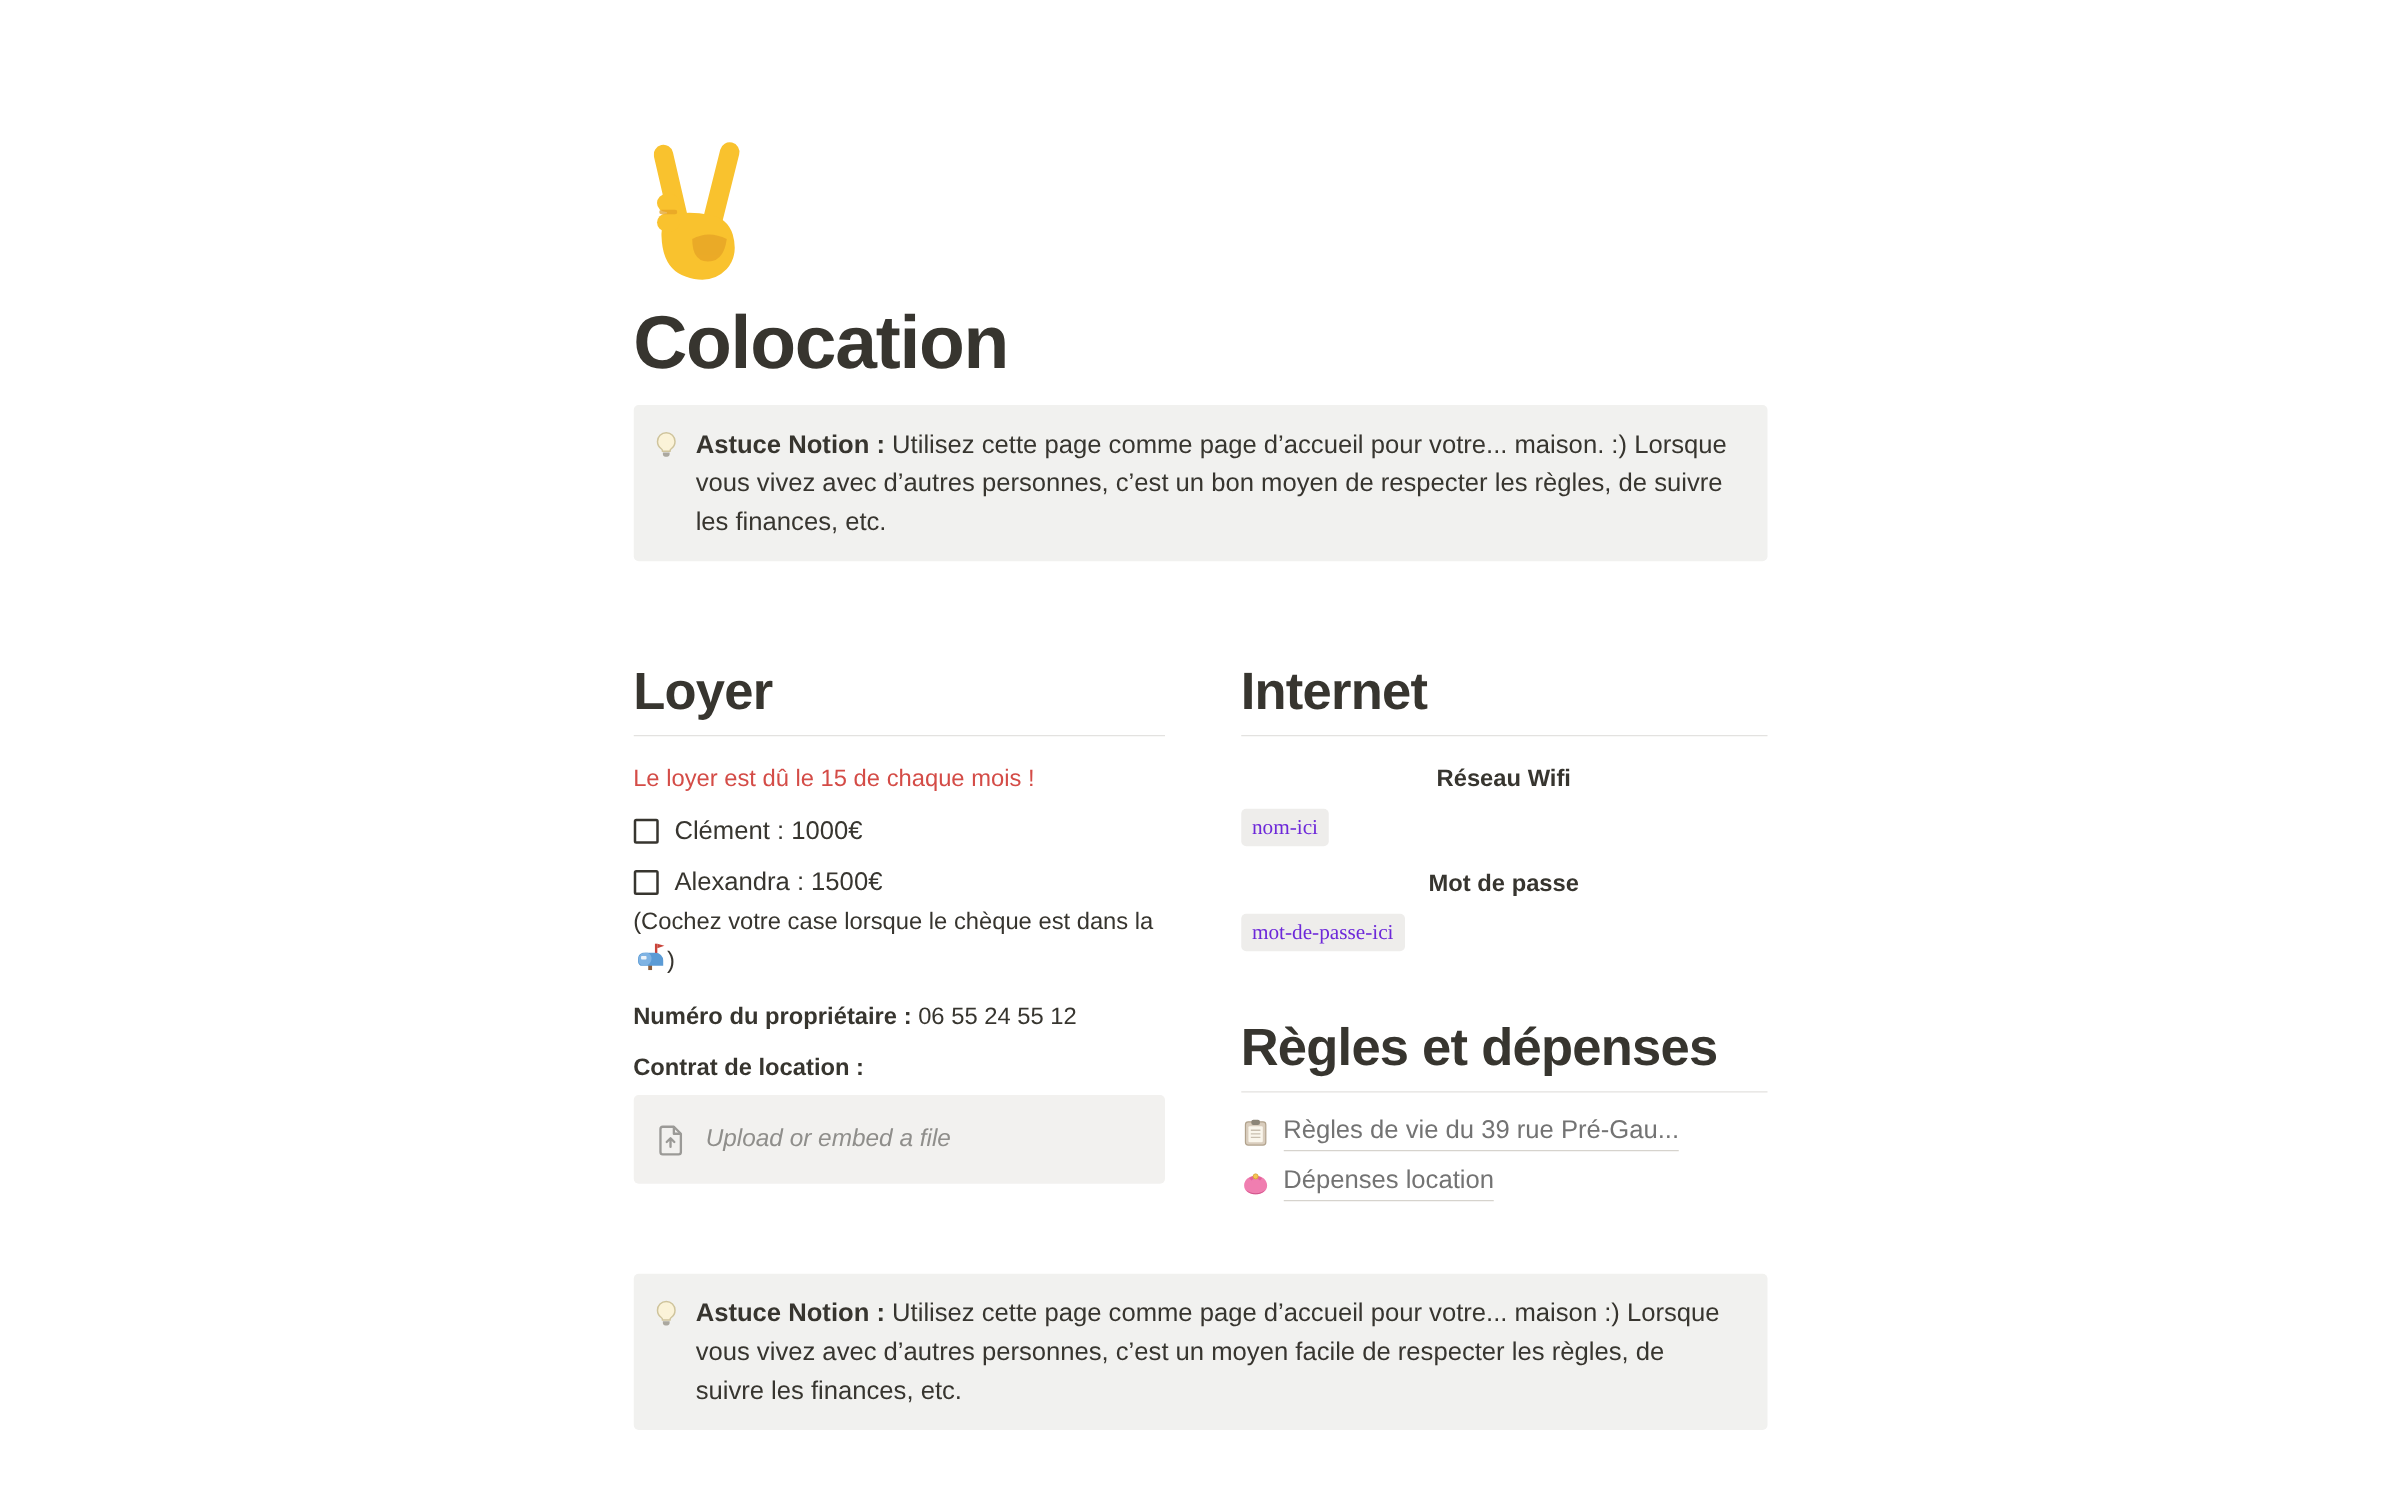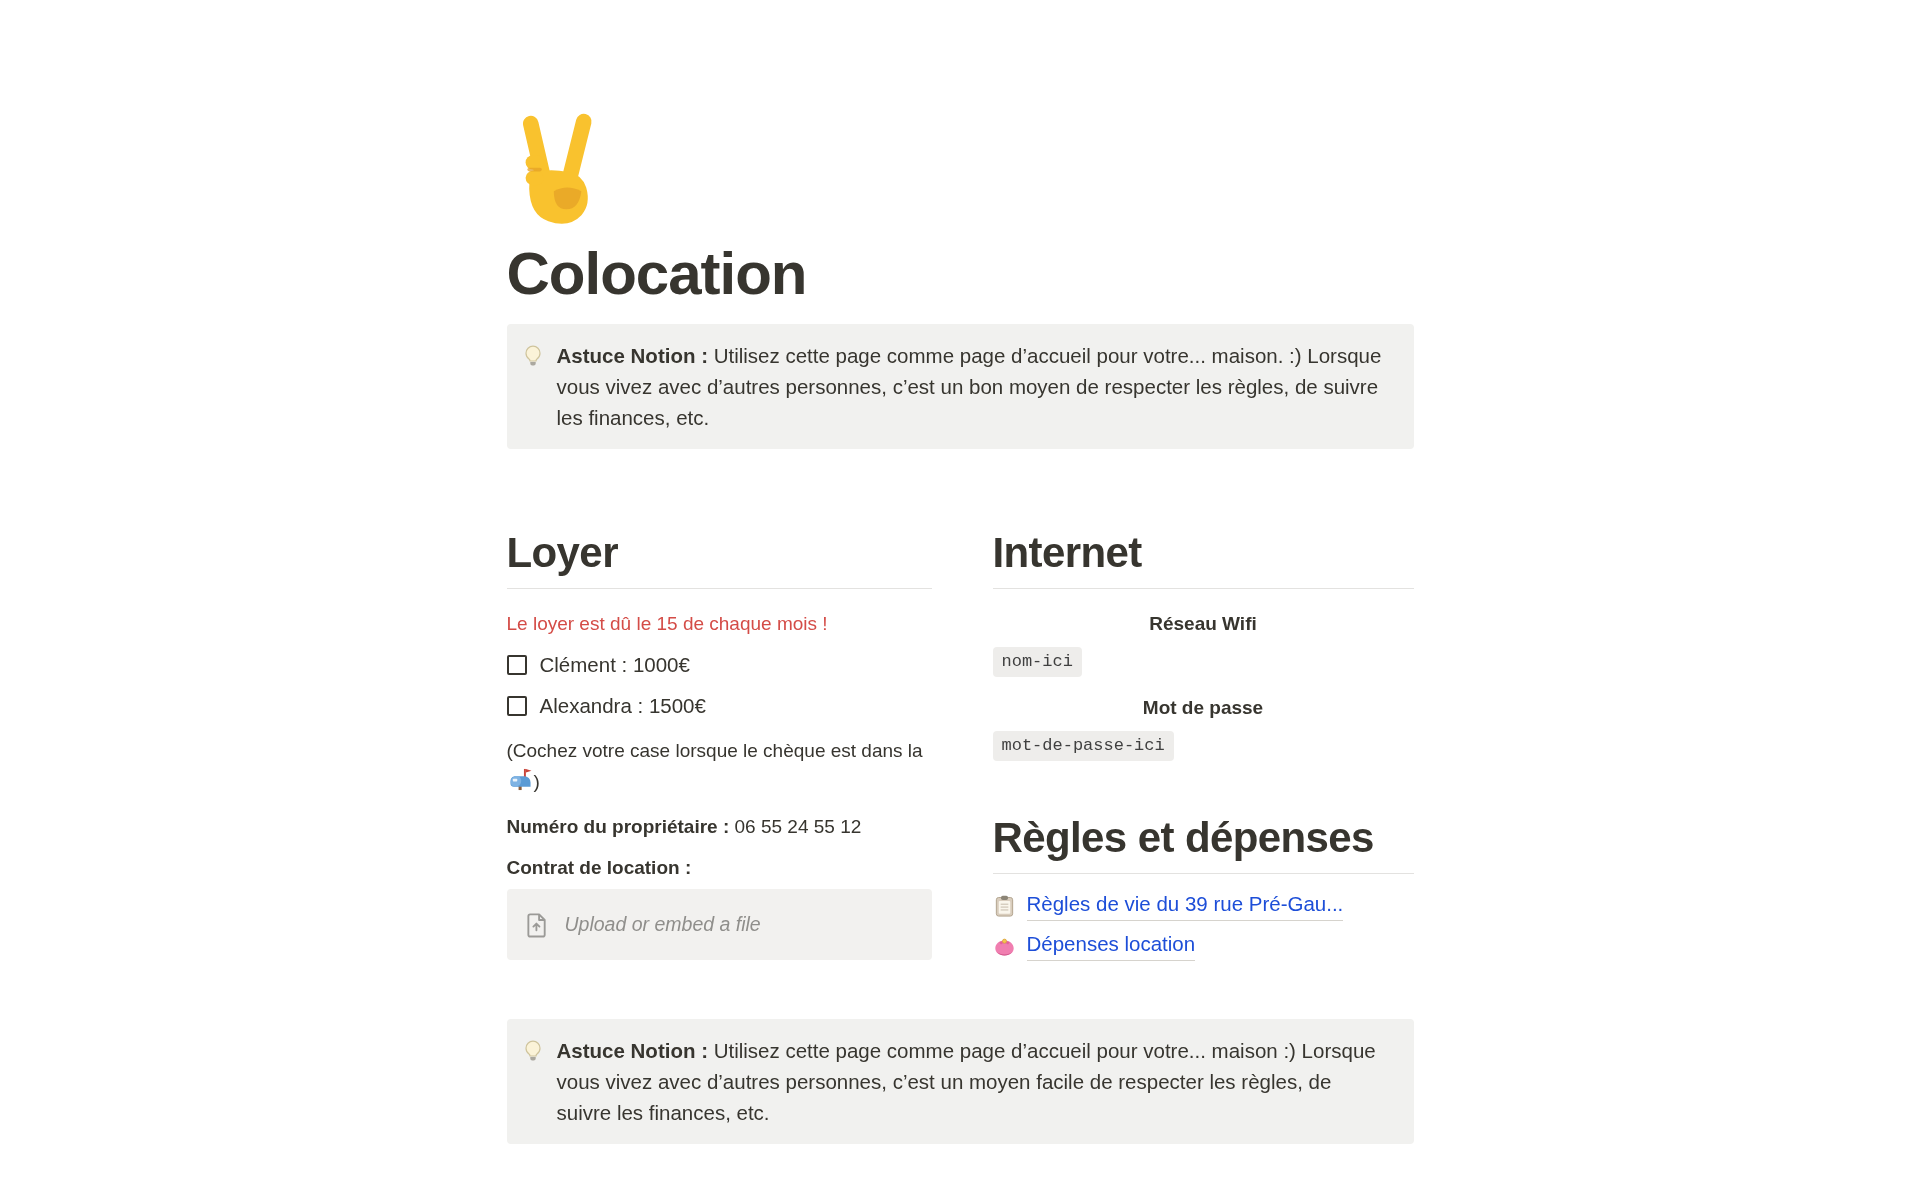--- a/index.html
+++ b/index.html
@@ -42,21 +42,21 @@
   .red { color: #d44c47; }
   .bold { font-weight: 700; text-align: center; }
 
   
   .todo { display: flex; align-items: center; gap: 13px; margin-top: 10px; font-size: 20.5px; line-height: 31px; cursor: default; }
   .todo-box {
     width: 20px; height: 20px; flex: none;
     border: 2px solid #37352f; border-radius: 2px; background: #fff; cursor: pointer;
   }
 
-  .note { margin-top: 14px; max-width: 420px; }
+  .note { margin-top: 1px; max-width: 420px; }
   .inline-icon { display: inline-block; vertical-align: -3px; margin: 0 1px; }
   .owner { margin-top: 11px; }
   .contract { margin-top: 10px; }
 
   
   .upload {
     margin-top: 6px; height: 71px; width: 425px;
     background: #f2f1ef; border-radius: 4px;
     display: flex; align-items: center; gap: 14px; padding: 0 16px;
     cursor: pointer;
@@ -64,30 +64,30 @@
   }
   .upload-icon { flex: none; display: flex; }
   .upload-text { color: #8f8e8b; font-size: 19.5px; }
 
   
   .code-line { margin: 8px 0 0 0; }
   .pwd-label { margin-top: 15px; }
   .code-chip {
     display: inline-block; background: #eeedeb; border-radius: 4px;
     padding: 4px 9px 4px 9px;
-    font-family: Liberation Mono, monospace;
-    font-size: 17px; line-height: 22px; color: #404040;
+    font-family: Liberation Serif, serif;
+    font-size: 17px; line-height: 22px; color: #6d28d9;
   }
 
   
   .page-link { display: flex; align-items: center; gap: 11px; margin-top: 17px; cursor: pointer; }
   .page-link + .page-link { margin-top: 10px; }
   .link-icon { flex: none; display: flex; }
   .link-text {
-    font-size: 20.5px; line-height: 26px; font-weight: 500; color: #1d4ed8;
+    font-size: 20.5px; line-height: 26px; font-weight: 500; color: #737373;
     border-bottom: 1px solid #d6d3cd; padding-bottom: 3px;
     white-space: nowrap;
   }
 </style>
 </head>
 <body>
 
 <svg width="0" height="0" style="position:absolute">
   <defs>
     <g id="icon-lightbulb">

